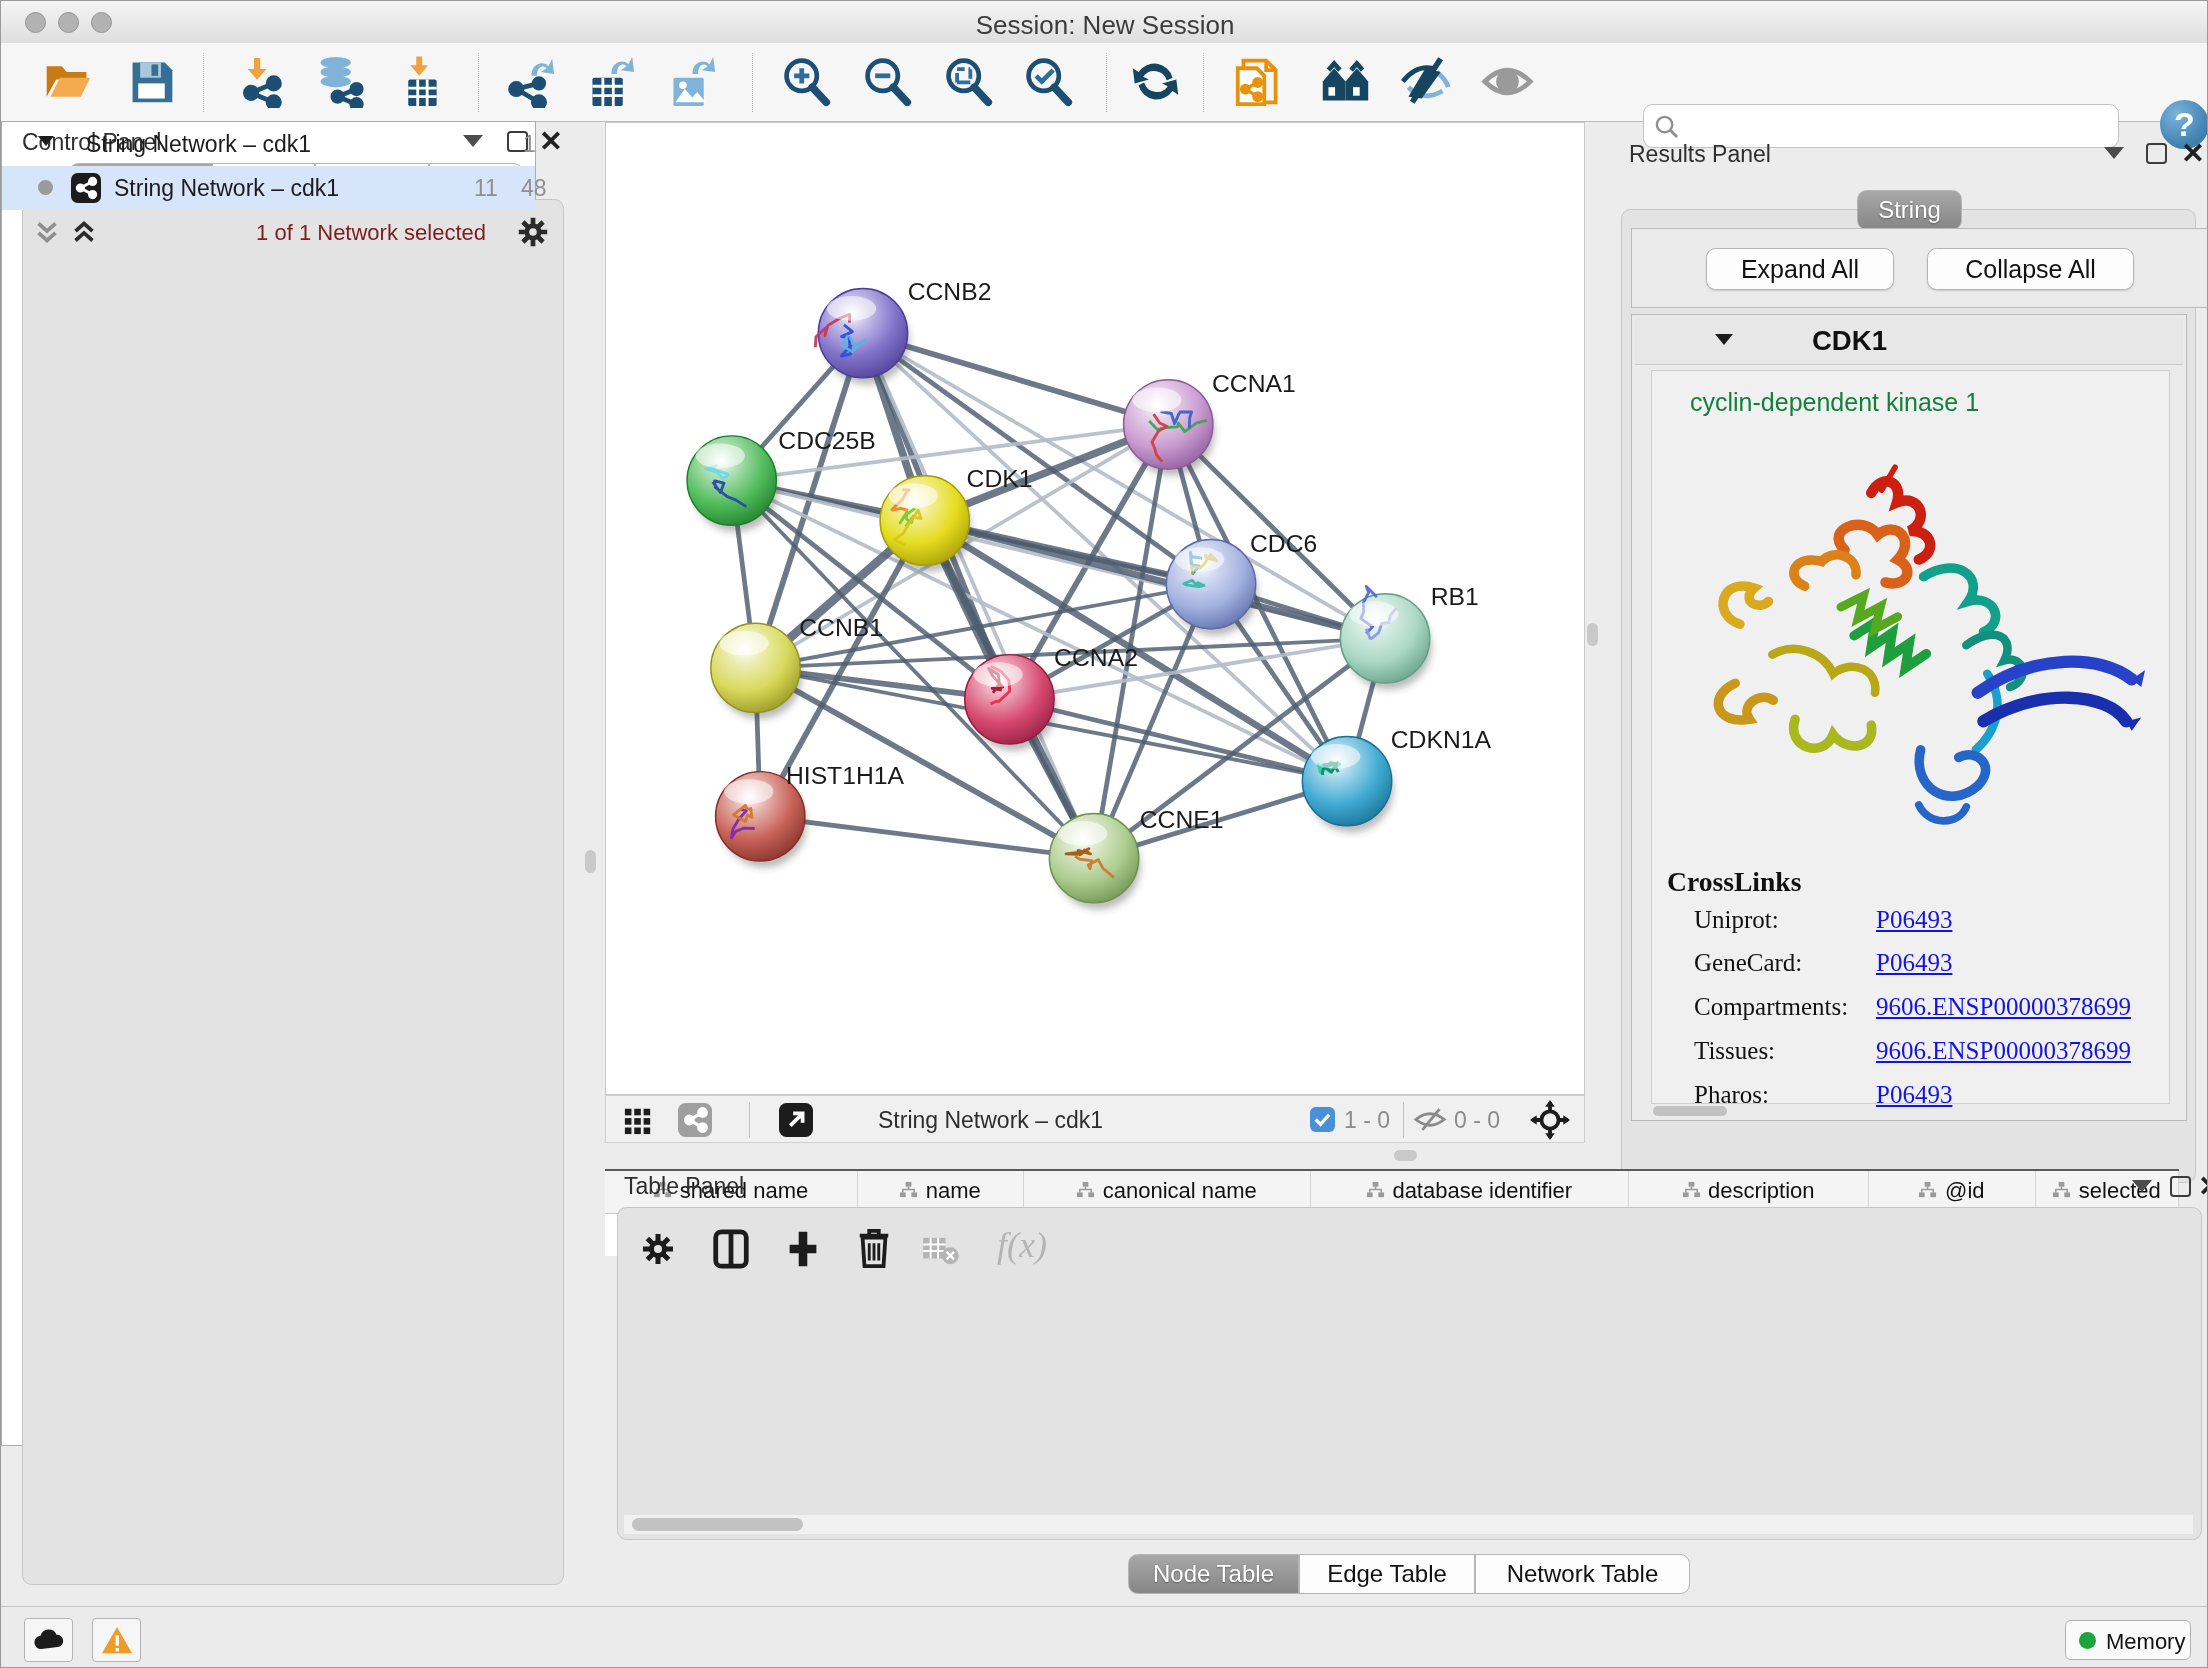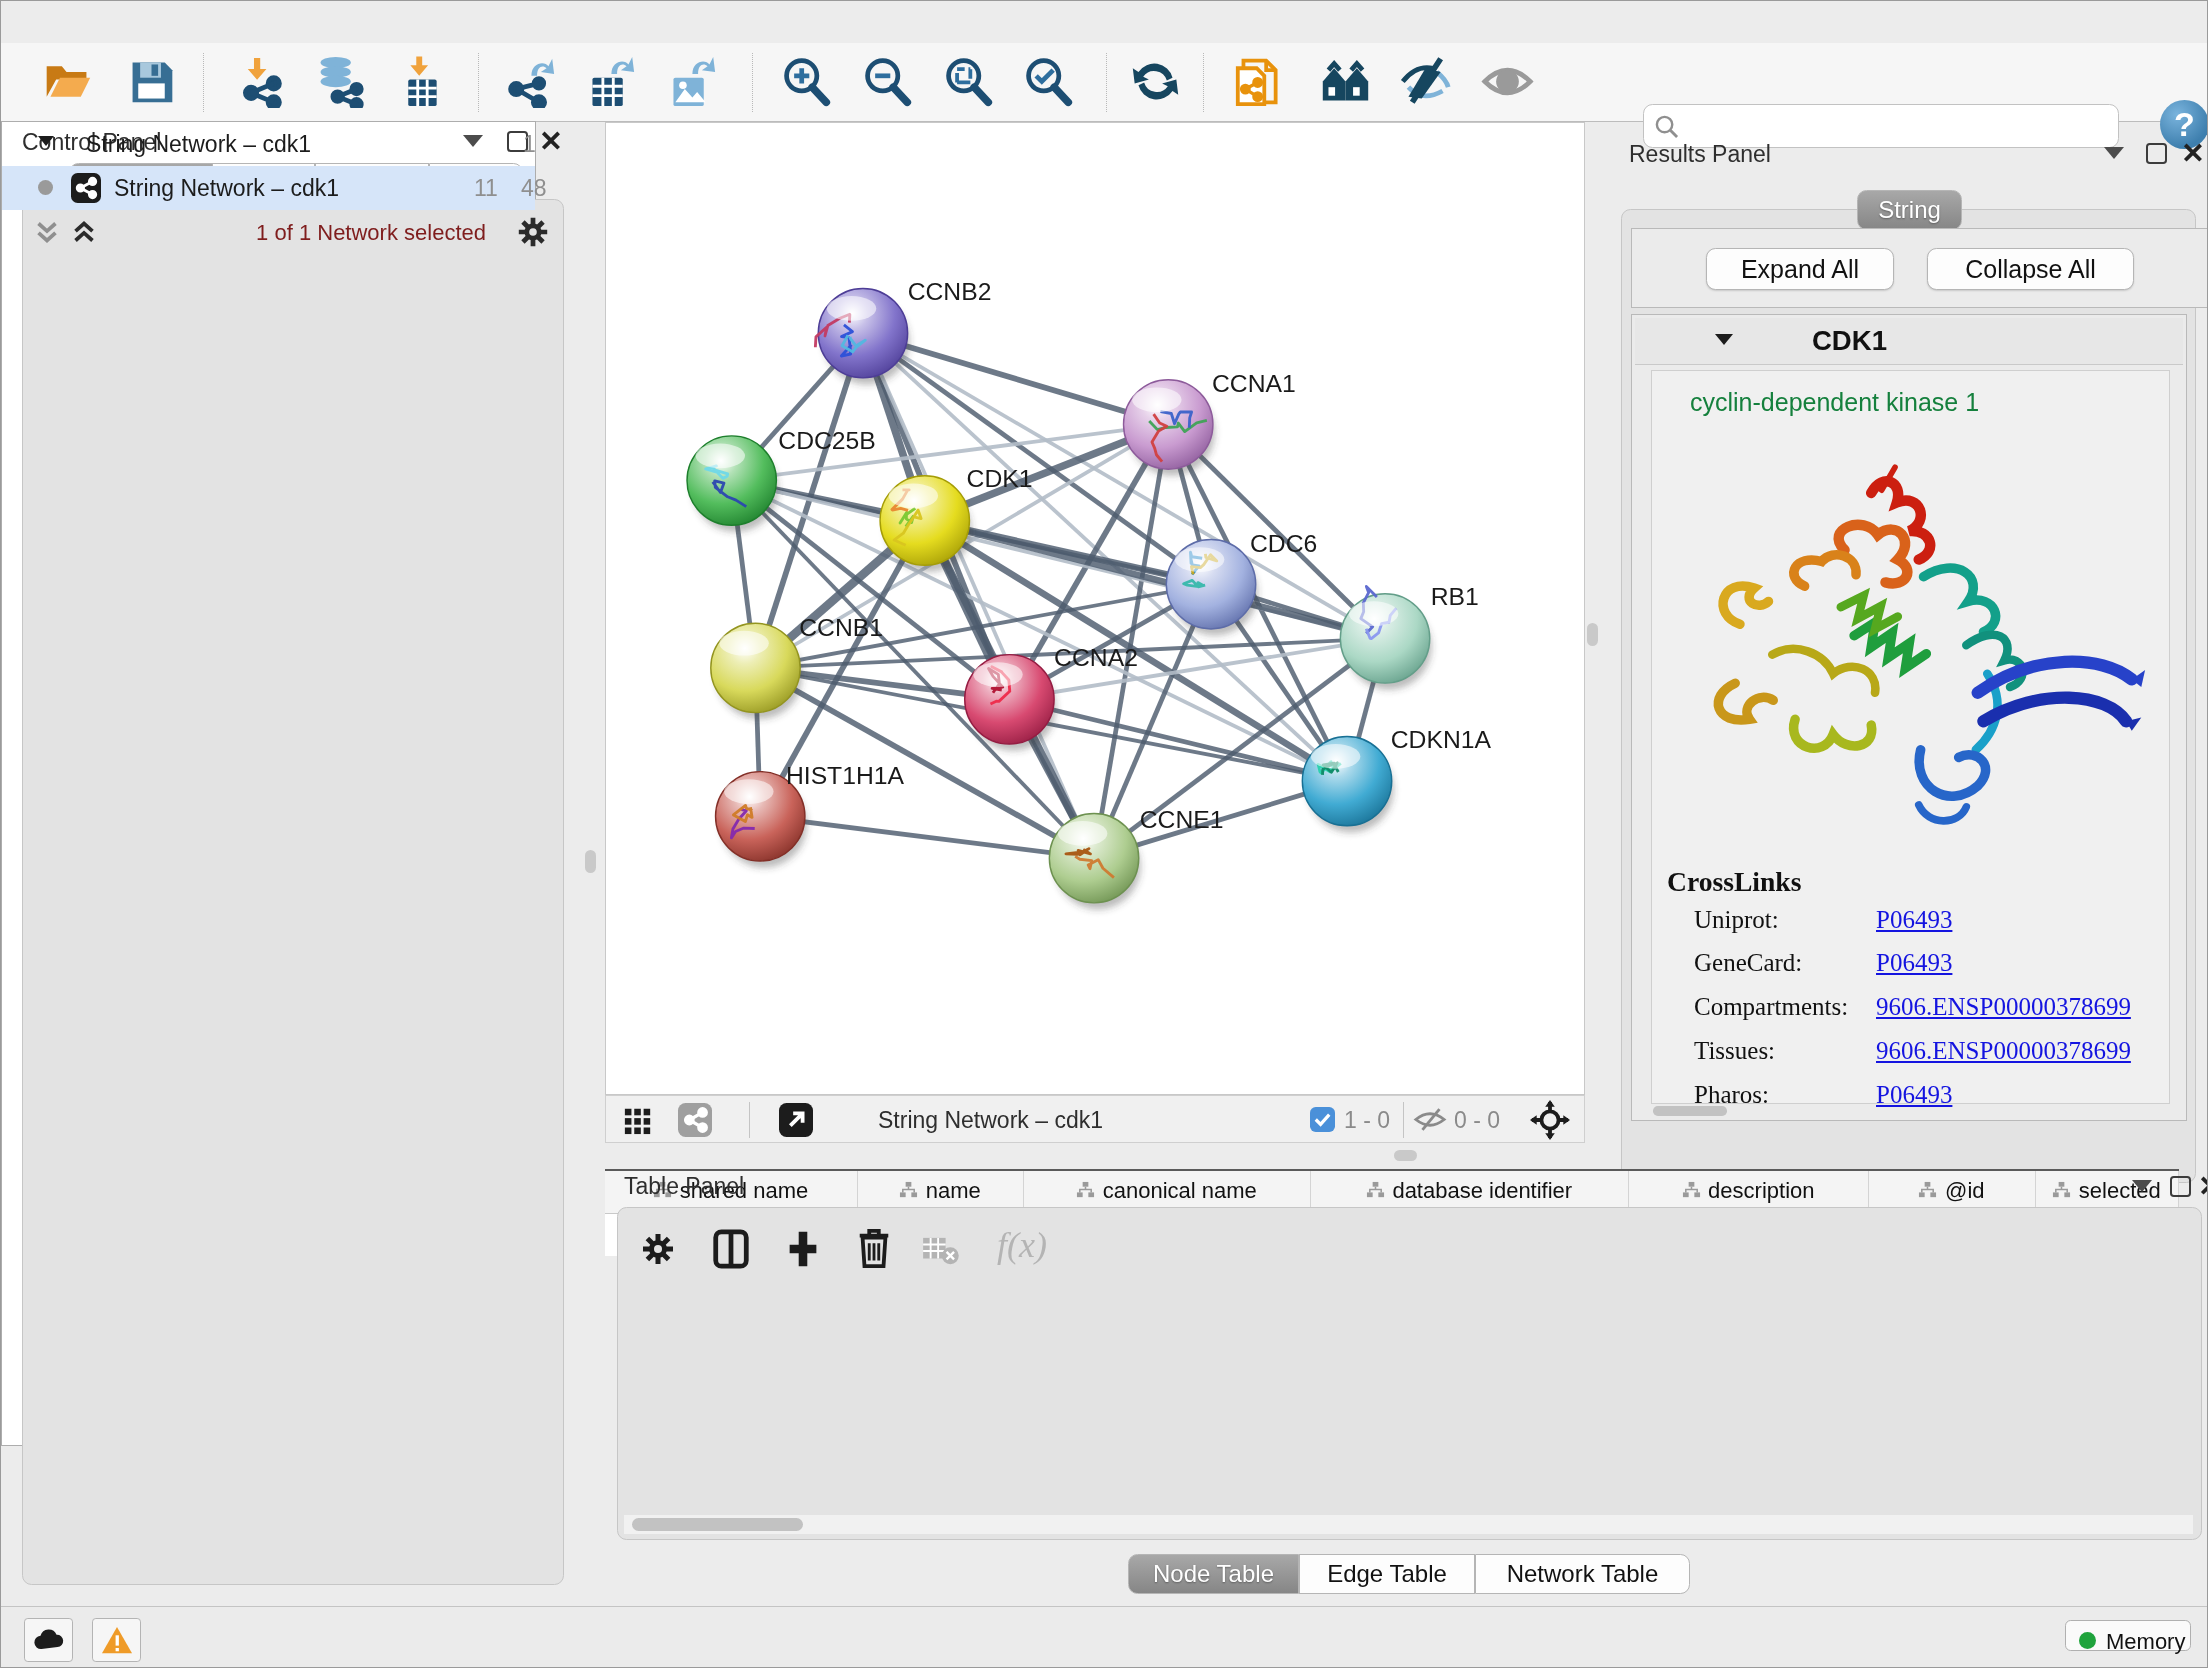--- a/index.html
+++ b/index.html
@@ -45,29 +45,35 @@
   .xlabel{font-size:25px;color:#111;}
   
   #tbl{left:623px;top:1294px;width:1573px;background:#ffffff;border-collapse:collapse;table-layout:fixed;}
   #tbl th{border-top:2.9px solid #5a5a5a;background:#f4f4f4;border-right:1px solid #d4d4d4;border-bottom:1px solid #c9c9c9;height:40px;font-size:22px;font-weight:normal;color:#111;text-align:center;overflow:hidden;white-space:nowrap;}
   #tbl td{height:40px;font-size:22px;color:#111;padding-left:13.3px;overflow:hidden;white-space:nowrap;text-align:left;}
   #tbl th .hicon{display:inline-block;vertical-align:middle;margin-right:7.6px;}
   #tbl-hscroll{left:623px;top:1514px;width:1573px;height:19px;background:#f1f1f1;}
   
   #statusbar{left:0;top:1605px;width:2208px;height:63px;background:#ebebeb;border-top:1px solid #c4c4c4;}
   .sb-btn{top:11.4px;width:49px;height:44px;background:#f6f6f6;border:1px solid #b4b4b4;border-radius:3.8px;box-sizing:border-box;cursor:pointer;}
-  #memory-btn{left:2064px;top:13.3px;width:126px;height:31px;background:#fafafa;border:1px solid #b0b0b0;border-radius:5.7px;box-sizing:border-box;font-size:22px;color:#111;cursor:pointer;}
+  #memory-btn{left:2064px;top:13.3px;width:126px;height:40px;background:#fafafa;border:1px solid #b0b0b0;border-radius:5.7px;box-sizing:border-box;font-size:22px;color:#111;cursor:pointer;}
   #memory-dot{position:absolute;left:13.3px;top:10.5px;width:17px;height:17px;border-radius:50%;background:#1fa33c;}
   #memory-lbl{position:absolute;left:40px;top:7.6px;}
 </style>
 </head>
 <body>
 
 <div id="app">
 
+  <div id="titlebar" class="abs">
+    <div class="mac-dot abs" style="left:24px;"></div>
+    <div class="mac-dot abs" style="left:57px;"></div>
+    <div class="mac-dot abs" style="left:90px;"></div>
+    <div id="win-title" class="abs">Session: New Session</div>
+  </div>
 
   <div id="toolbar" class="abs">
     <div class="tb-icon abs" style="left:40px">
       <svg viewBox="0 0 56 56">
           <path d="M6 44 V12 h16 l5 6 h21 v8 H16 Z" fill="#c87a14"></path>
           <path d="M10 44 L20 24 h32 L42 44 Z" fill="#f4ab4e"></path>
         </svg>
     </div>
     <div class="tb-icon abs" style="left:124px">
       <svg viewBox="0 0 56 56">

